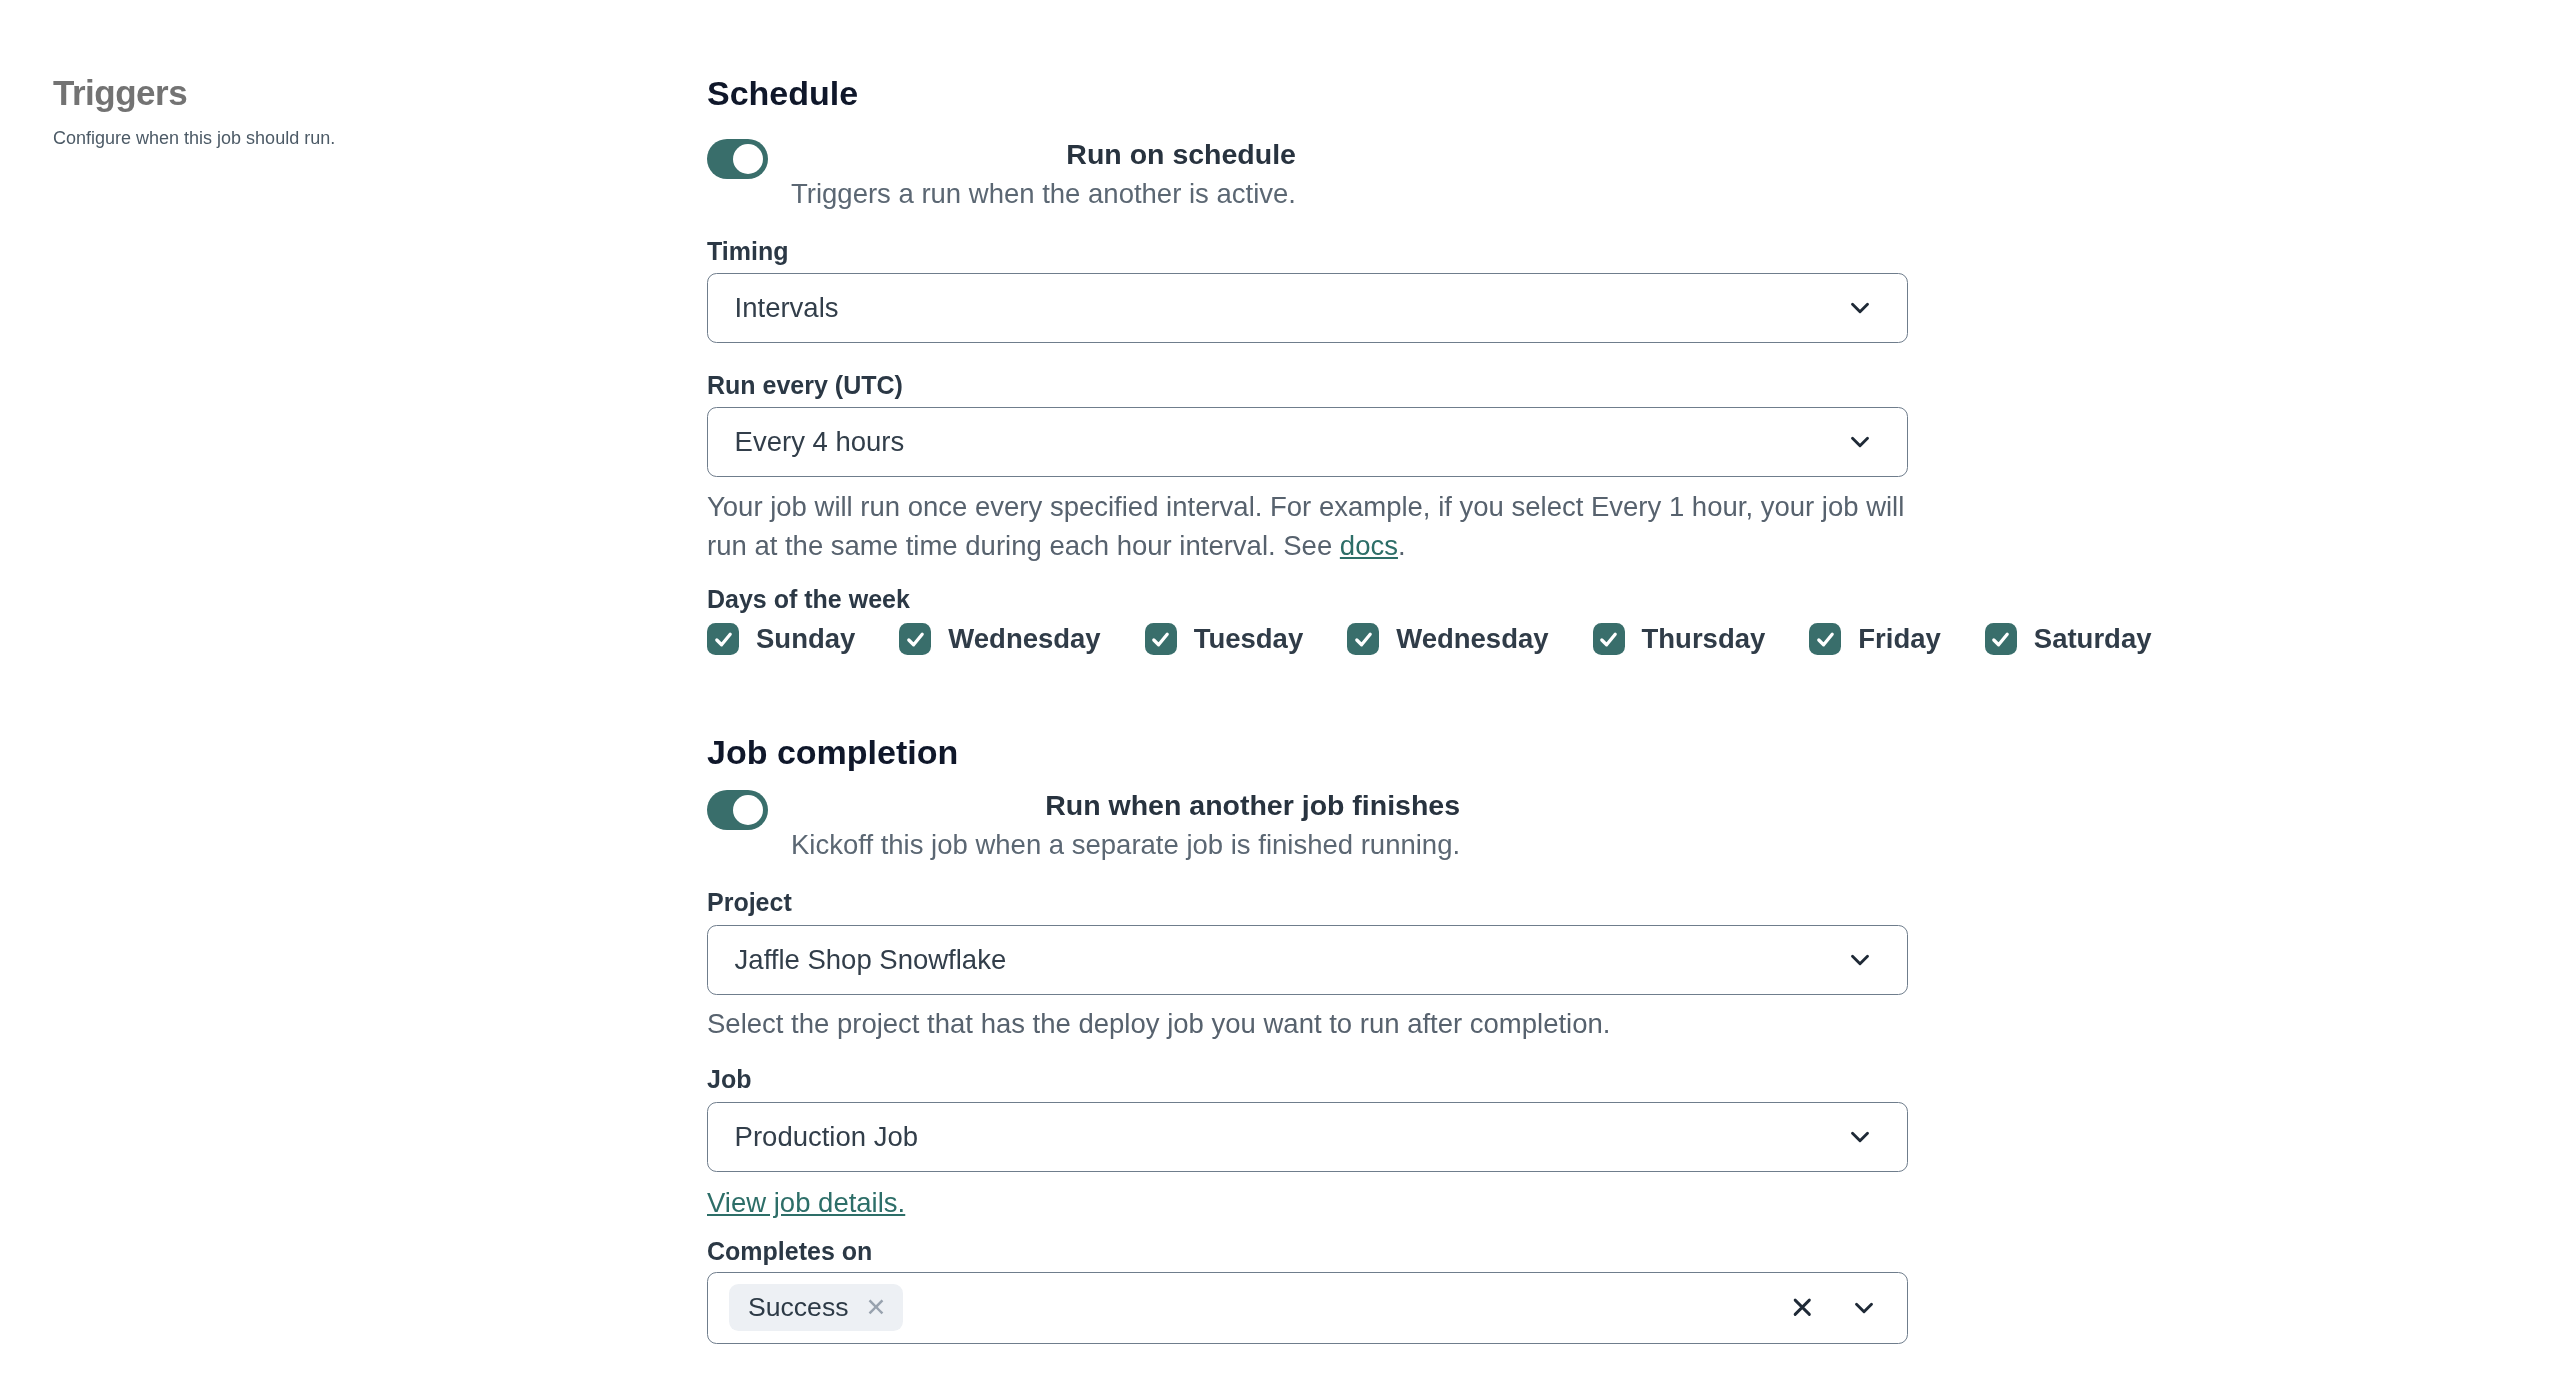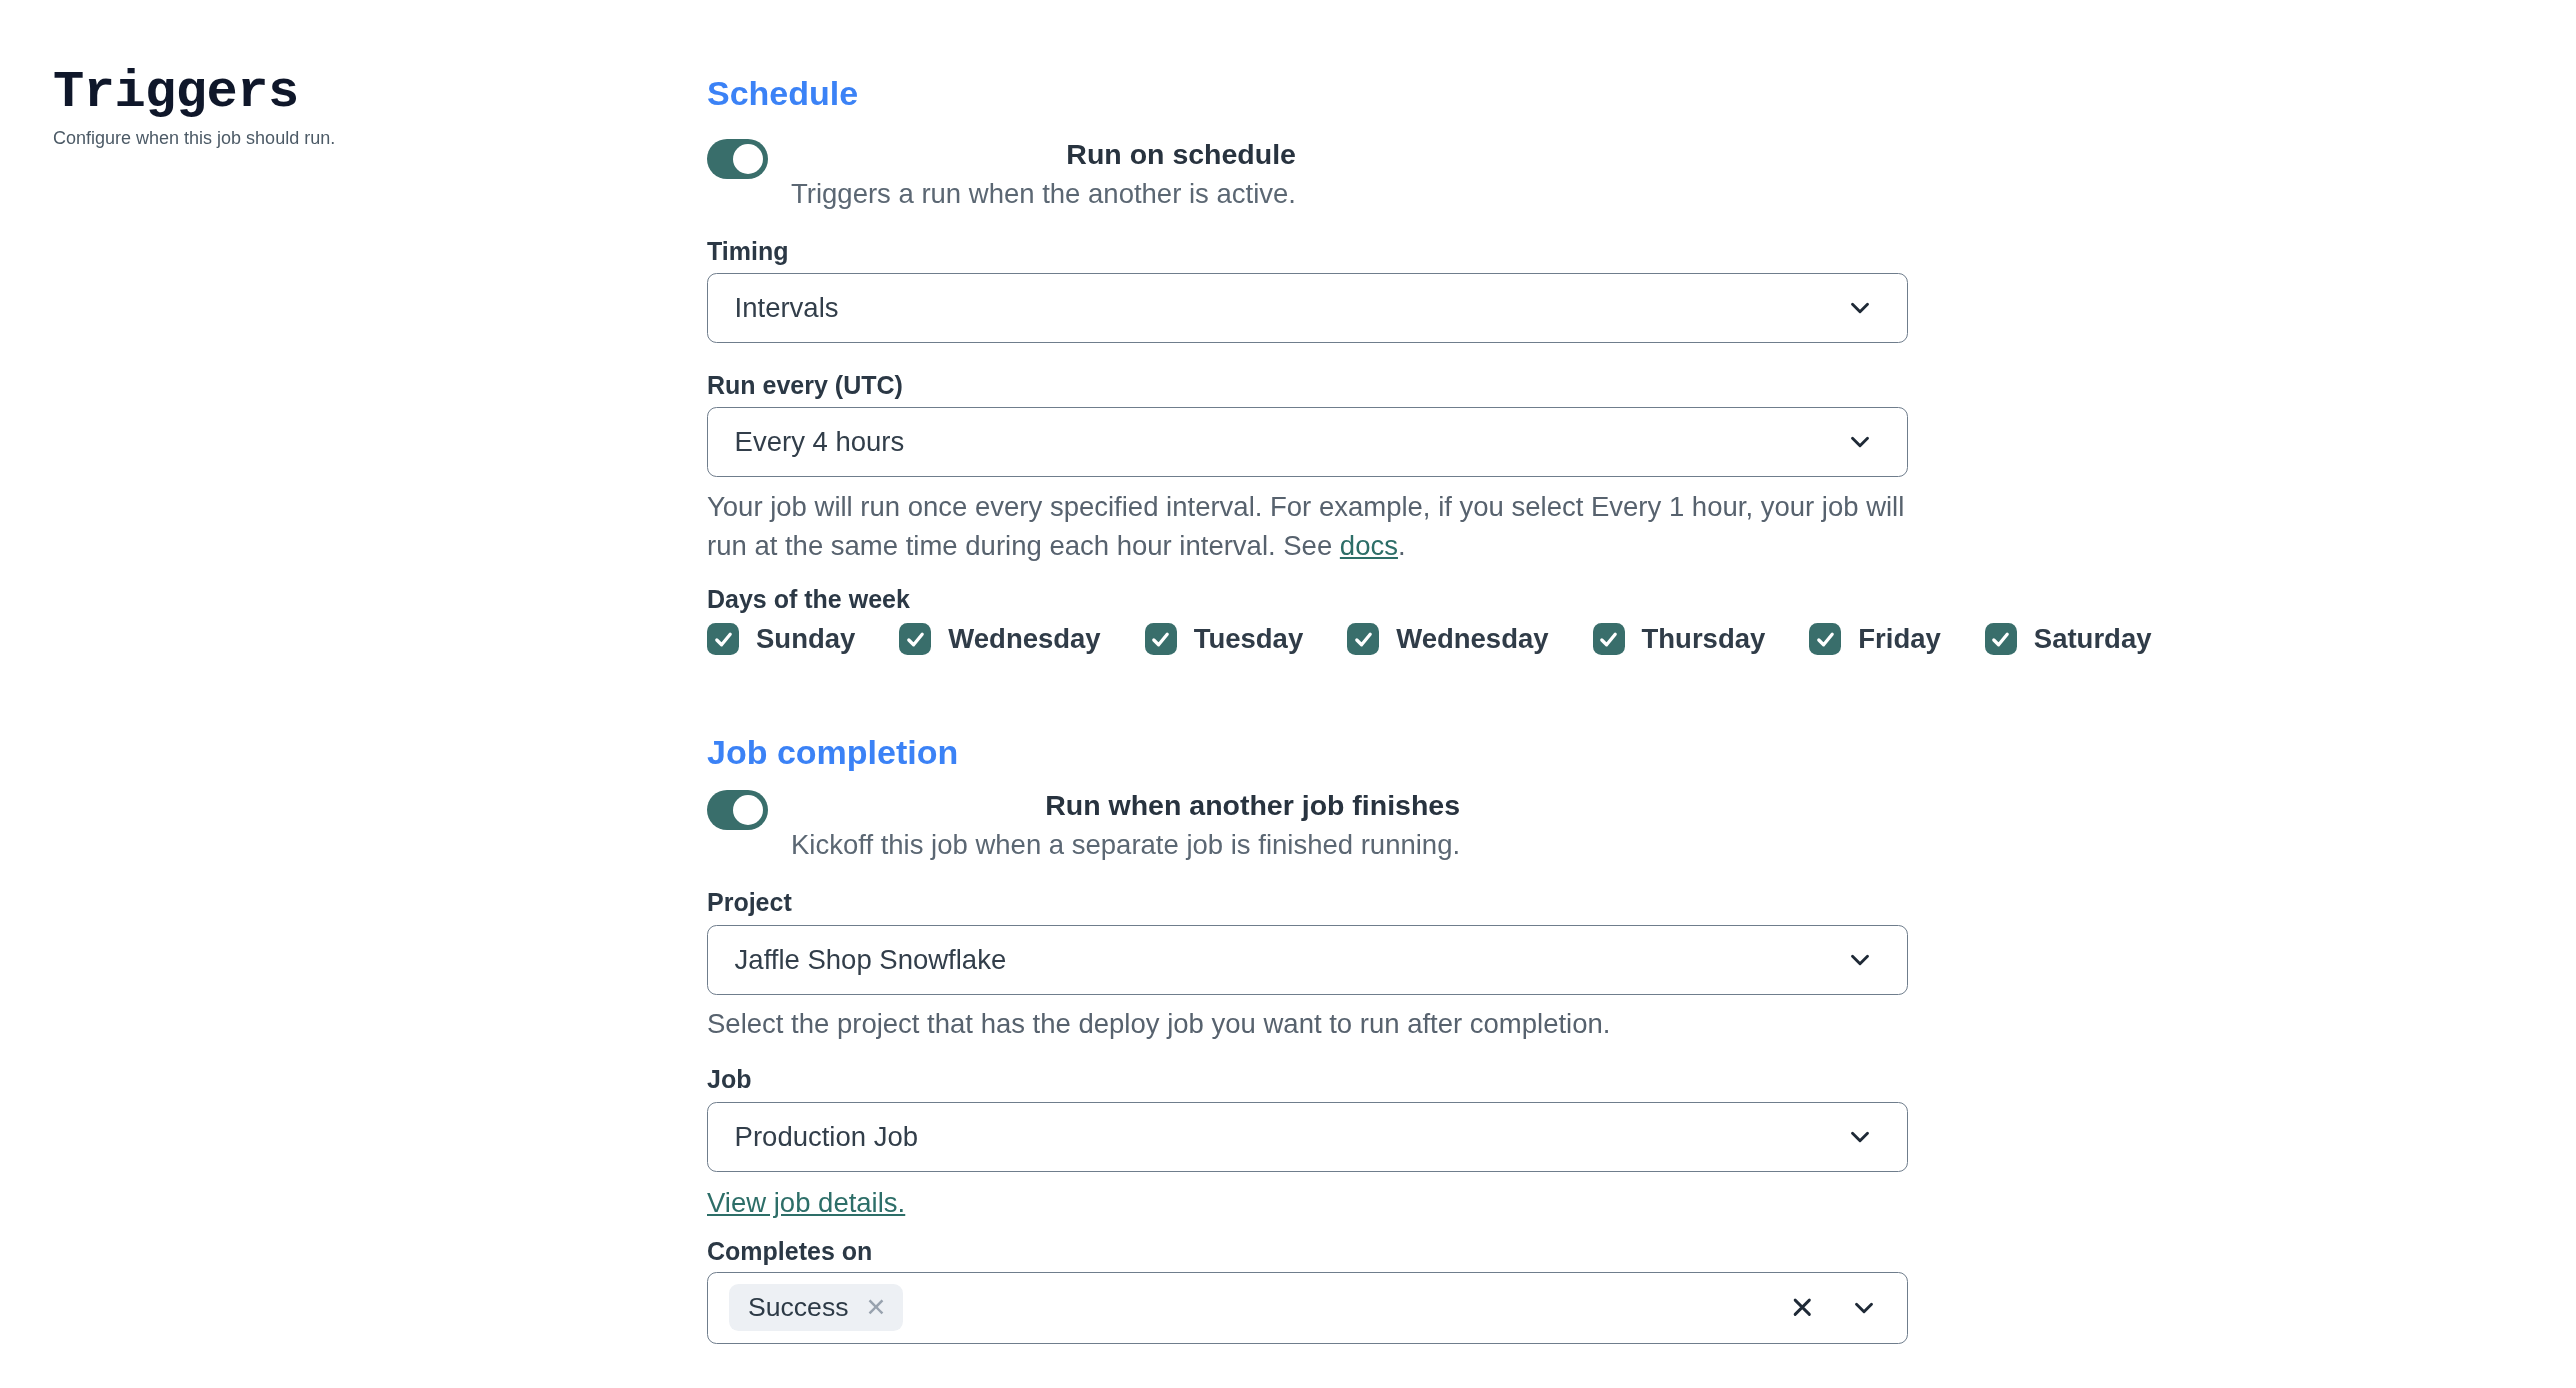--- a/index.html
+++ b/index.html
@@ -9,30 +9,30 @@
     background: #ffffff;
     font-family: "Liberation Sans", sans-serif;
     color: #2a3642;
     position: relative;
     overflow: hidden;
   }
 
   
   .left-col { position: absolute; left: 53px; top: 68px; width: 588px; }
   .left-title {
-    font-size: 52px; font-weight: 700; color: #0f172a;
-    letter-spacing: -0.5px; line-height: 49px; font-family: Liberation Mono, monospace;
+    font-size: 35px; font-weight: 700; color: #737373;
+    letter-spacing: -0.5px; line-height: 49px;
   }
   .left-desc { font-size: 18px; color: #4c5a66; margin-top: 3px; line-height: 36px; }
 
   
   .main-col { position: absolute; left: 707px; top: 72px; width: 1201px; }
 
   .section-heading {
-    font-size: 34px; font-weight: 700; color: #3b82f6; line-height: 42px;
+    font-size: 34px; font-weight: 700; color: #0f172a; line-height: 42px;
   }
 
   
   .toggle-row { display: flex; align-items: flex-start; margin-top: 23px; }
   .toggle {
     width: 61px; height: 40px; border-radius: 20px;
     background: #396e6b; position: relative; flex: none; margin-top: 1.9px;
     cursor: pointer;
   }
   .toggle .knob {

